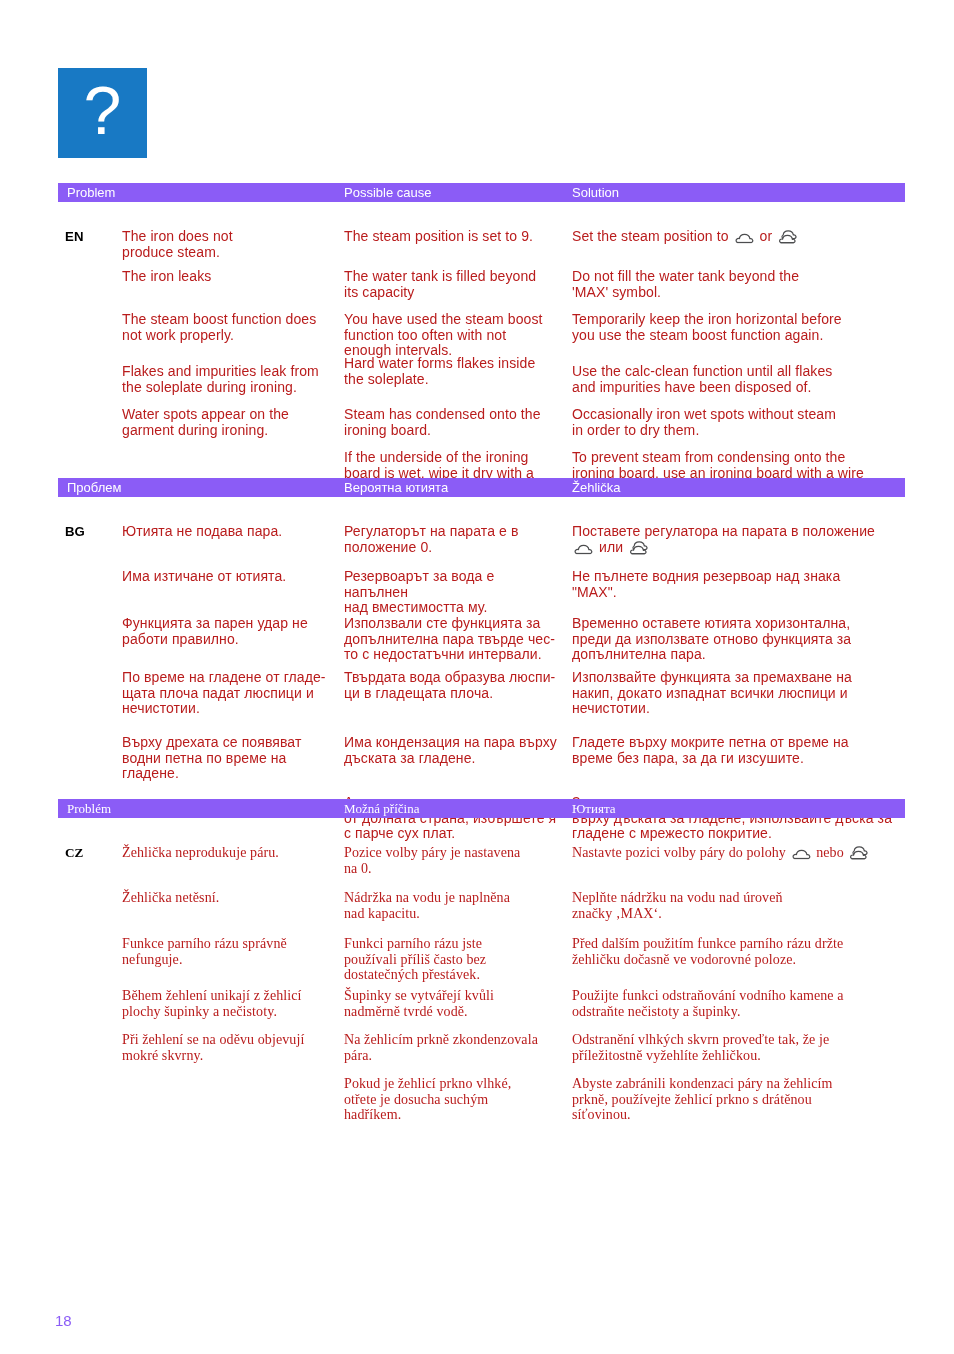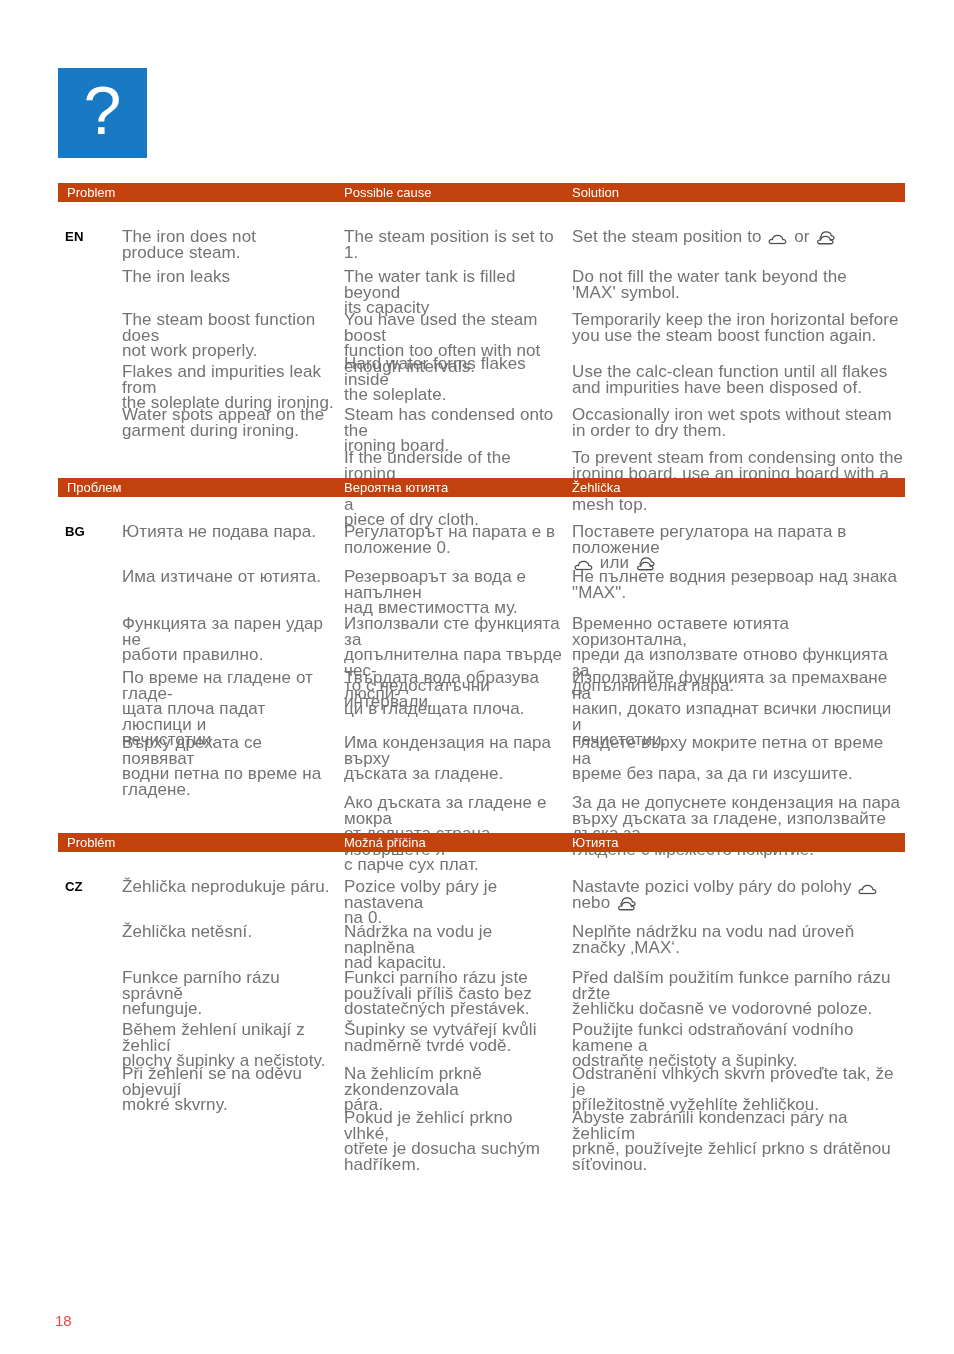--- a/index.html
+++ b/index.html
@@ -49,21 +49,21 @@
   }
 
   
   .lang-block {
     position: absolute;
     left: 58px;
     width: 847px;
   }
 
   .hdr-bar {
-    background: #c2410c;
+    background: #8b5cf6;
     height: 19px;
     position: relative;
   }
   .hdr-bar .hcell {
     position: absolute;
     top: 1px;
     color: #ffffff;
     font-size: 13px;
     line-height: 17px;
     white-space: nowrap;
@@ -75,22 +75,22 @@
   .rows {
     position: relative;
   }
 
   .row {
     position: relative;
   }
 
   .cell {
     position: absolute;
-    color: #737373;
-    font-size: 17px;
+    color: #b91c1c;
+    font-size: 14px;
     line-height: 15.6px;
     letter-spacing: 0.1px;
   }
   .c-code {
     left: 7px;
     width: 50px;
     color: #000000;
     font-weight: 700;
     font-size: 13.2px;
   }
@@ -104,21 +104,21 @@
     vertical-align: -3px;
     margin: 0 2px;
   }
   .cloud-ico svg { display: block; }
 
   
   .page-num {
     position: absolute;
     left: 55px;
     top: 1312px;
-    color: #ef4444;
+    color: #8b5cf6;
     font-size: 15px;
   }
 </style>
 </head>
 <body>
 
 <div class="page">
 
   <div class="qmark-badge">
     <div class="glyph">?</div>
@@ -128,21 +128,21 @@
       <div class="lang-block" style="top: 183px;">
         <div class="hdr-bar">
           <span class="hcell h-problem">Problem</span>
           <span class="hcell h-cause">Possible cause</span>
           <span class="hcell h-solution">Solution</span>
         </div>
         <div class="rows">
           <div class="row">
             <div class="cell c-code" style="top:27px">EN</div>
             <div class="cell c-problem" style="top:27px">The iron does not<br>produce steam.</div>
-            <div class="cell c-cause" style="top:27px">The steam position is set to 1.</div>
+            <div class="cell c-cause" style="top:27px">The steam position is set to 9.</div>
             <div class="cell c-solution" style="top:27px">Set the steam position to <span class="cloud-ico"><svg width="19" height="12" viewBox="0 0 19 12">
                   <path d="M2.2 10.4 C0.9 9.6 0.7 7.9 1.9 7.0 C2.6 6.4 3.6 6.3 4.4 6.6 C4.7 4.2 6.9 2.3 9.6 2.3 C12.3 2.3 14.6 4.2 14.9 6.7 C16.0 6.4 17.2 6.9 17.6 7.9 C18.1 9.0 17.5 10.1 16.4 10.5 Z" fill="none" stroke="#4c4d4f" stroke-width="1.25" stroke-linejoin="round"></path>
                   <line x1="2.2" y1="10.5" x2="16.4" y2="10.5" stroke="#4c4d4f" stroke-width="1.25"></line>
                 </svg></span> or <span class="cloud-ico"><svg width="21" height="14" viewBox="0 0 21 14">
                   <path d="M5.2 5.0 C5.4 2.6 7.6 0.9 10.2 0.9 C12.8 0.9 15.0 2.6 15.3 5.0 C16.4 4.8 17.5 5.3 17.9 6.2 C18.3 7.2 17.7 8.2 16.6 8.5 L5.0 8.5 C3.8 7.8 3.6 6.3 4.7 5.4 C4.85 5.25 5.0 5.1 5.2 5.0 Z" fill="none" stroke="#4c4d4f" stroke-width="1.2" stroke-linejoin="round"></path>
                   <path d="M2.6 12.6 C1.4 11.9 1.2 10.4 2.3 9.5 C3.0 9.0 3.9 8.9 4.6 9.2 C4.9 7.0 7.0 5.3 9.5 5.3 C12.0 5.3 14.1 7.0 14.4 9.3 C15.4 9.1 16.5 9.5 16.9 10.4 C17.3 11.4 16.8 12.4 15.7 12.7 Z" fill="#ffffff" stroke="#4c4d4f" stroke-width="1.2" stroke-linejoin="round"></path>
                   <line x1="2.6" y1="12.7" x2="15.7" y2="12.7" stroke="#4c4d4f" stroke-width="1.2"></line>
                 </svg></span></div>
           </div>
           <div class="row">
@@ -212,21 +212,21 @@
             <div class="cell c-cause" style="top:238px">Има кондензация на пара върху<br>дъската за гладене.</div>
             <div class="cell c-solution" style="top:238px">Гладете върху мокрите петна от време на<br>време без пара, за да ги изсушите.</div>
           </div>
           <div class="row">
             <div class="cell c-problem" style="top:298px"></div>
             <div class="cell c-cause" style="top:298px">Ако дъската за гладене е мокра<br>от долната страна, избършете я<br>с парче сух плат.</div>
             <div class="cell c-solution" style="top:298px">За да не допуснете кондензация на пара<br>върху дъската за гладене, използвайте дъска за<br>гладене с мрежесто покритие.</div>
           </div>
         </div>
       </div>
-      <div class="lang-block" style="top: 833px;">
+      <div class="lang-block" style="top: 799px; font-family: Liberation Serif, serif;">
         <div class="hdr-bar">
           <span class="hcell h-problem">Problém</span>
           <span class="hcell h-cause">Možná příčina</span>
           <span class="hcell h-solution">Ютията</span>
         </div>
         <div class="rows">
           <div class="row">
             <div class="cell c-code" style="top:27px">CZ</div>
             <div class="cell c-problem" style="top:27px">Žehlička neprodukuje páru.</div>
             <div class="cell c-cause" style="top:27px">Pozice volby páry je nastavena<br>na 0.</div>

